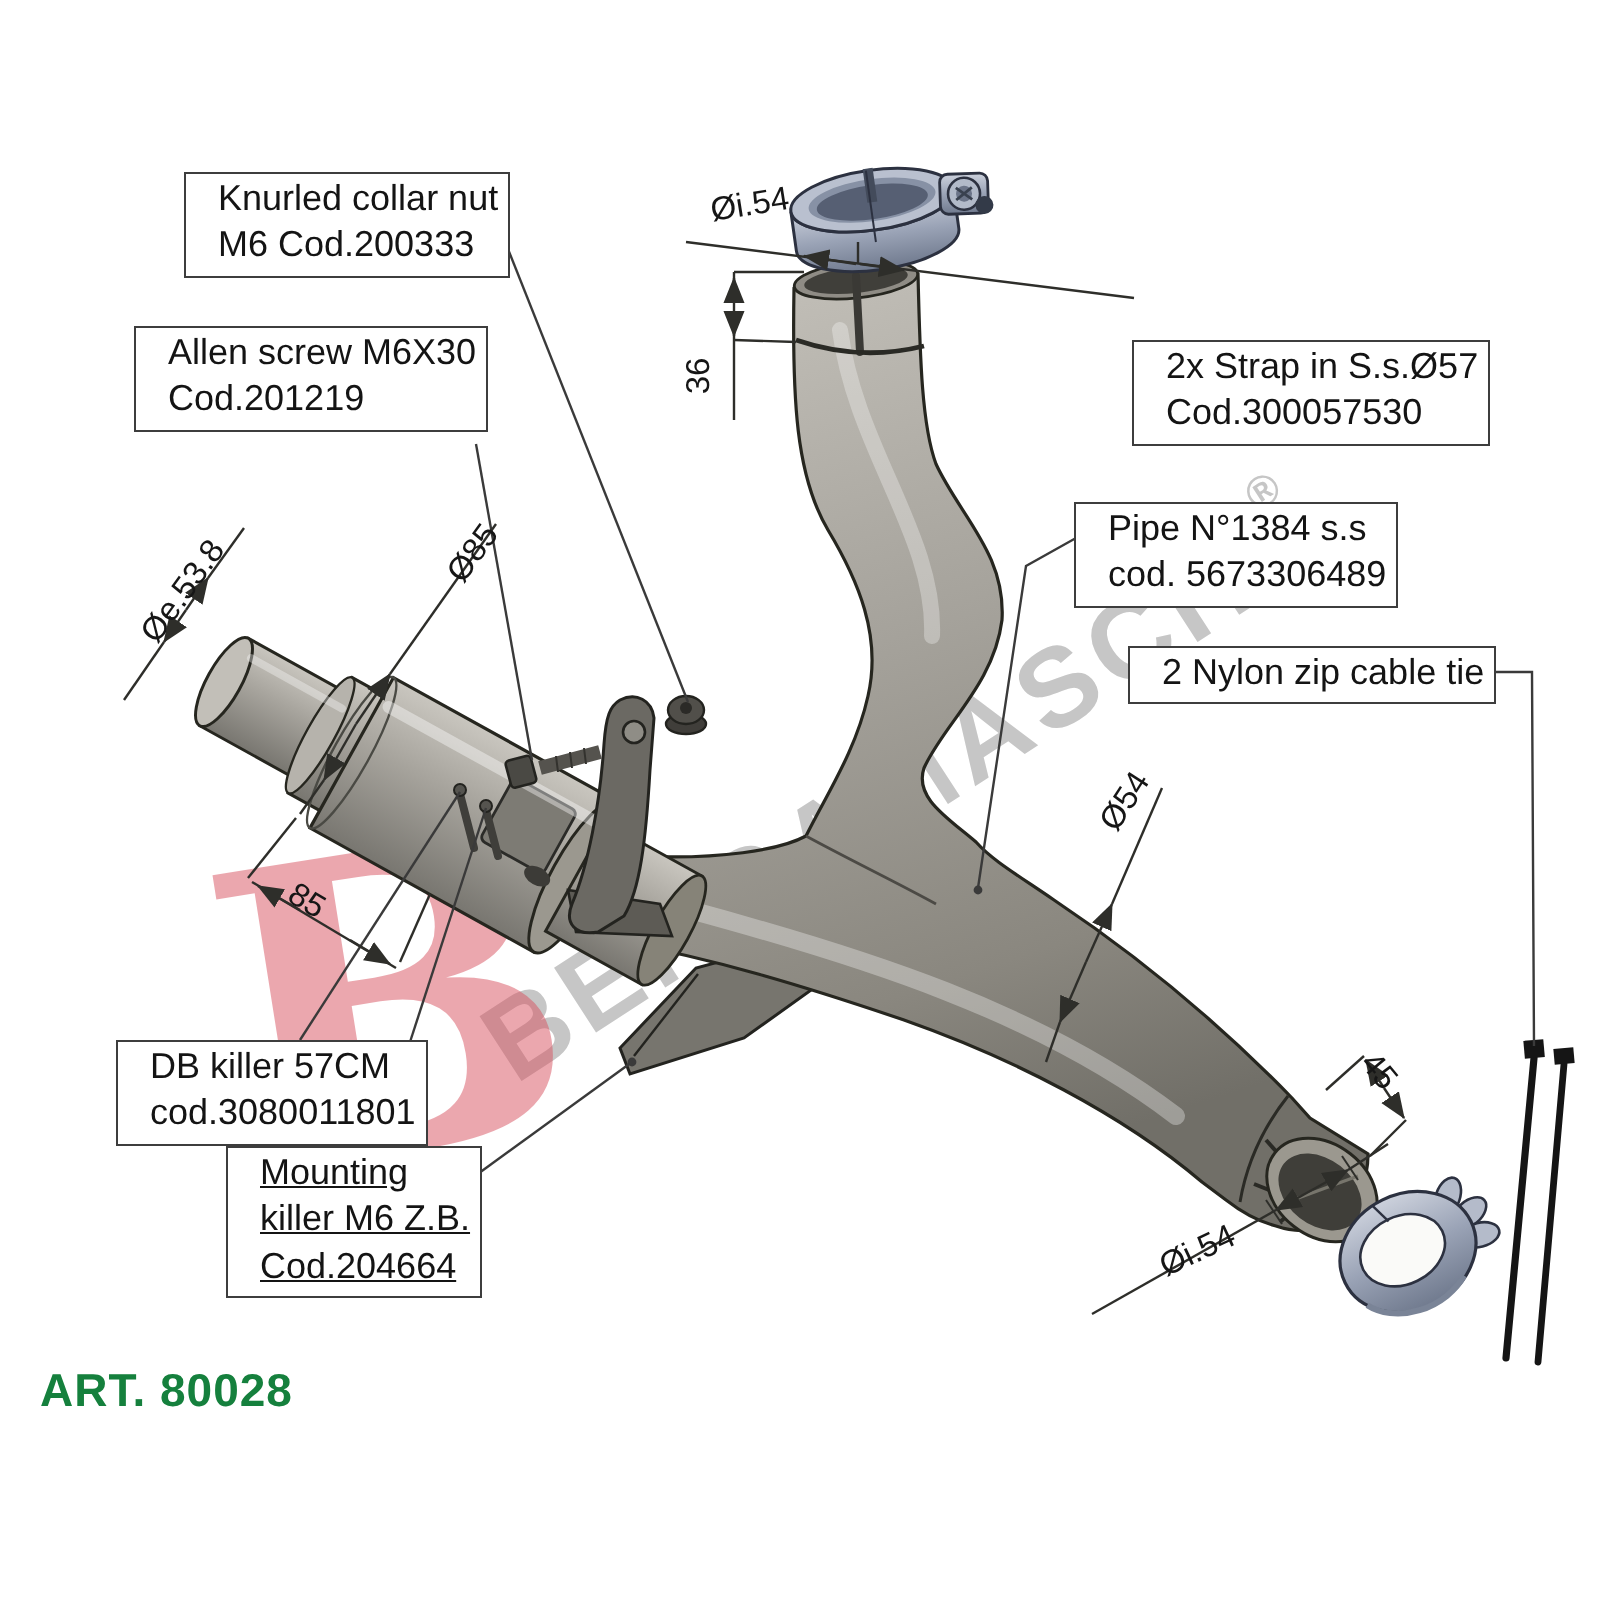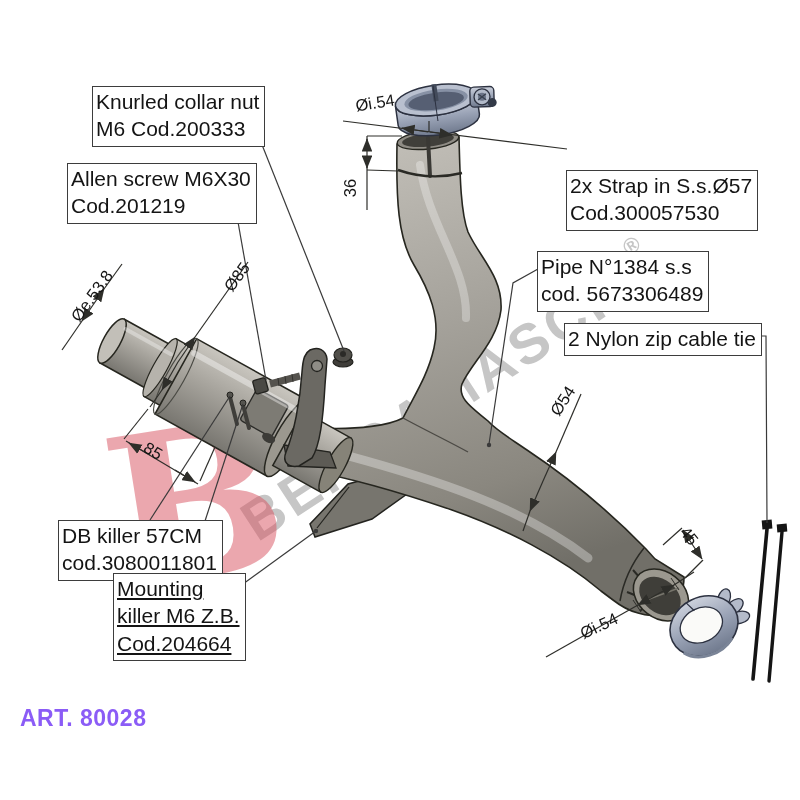--- a/index.html
+++ b/index.html
@@ -4,24 +4,24 @@
 <style>
   html,body{margin:0;padding:0;background:#fff;}
   #page{position:relative;width:800px;height:800px;background:#ffffff;overflow:hidden;
         font-family:"Liberation Sans", sans-serif;}
   .wm-brand{position:absolute;left:448px;top:392px;transform:translate(-50%,-50%) rotate(-33deg);
         font-weight:bold;font-size:56px;letter-spacing:4px;color:#c6c6c6;white-space:nowrap;}
   .wm-brand sup{font-size:22px;vertical-align:38px;letter-spacing:0;}
   .wm-logo{position:absolute;left:108px;top:400px;font-family:"DejaVu Serif", serif;font-weight:bold;
         font-size:208px;line-height:1;color:rgba(215,80,94,0.5);transform:rotate(-9deg);}
   svg{position:absolute;left:0;top:0;}
-  .callout{position:absolute;background:#ffffff;border:1.4px solid #3d3d3d;padding:1px 5px 3px 3px;
-        font-size:21px;line-height:1.3;color:#141414;white-space:nowrap;}
+  .callout{position:absolute;background:#ffffff;border:1.4px solid #3d3d3d;padding:1px 5px 3px 16px;
+        font-size:18px;line-height:1.3;color:#141414;white-space:nowrap;}
   .dim{position:absolute;font-size:16.5px;color:#161616;white-space:nowrap;transform-origin:center;}
-  .art{position:absolute;left:20px;top:705px;font-weight:bold;font-size:23px;color:#8b5cf6;letter-spacing:.5px;}
+  .art{position:absolute;left:20px;top:682px;font-weight:bold;font-size:23px;color:#15803d;letter-spacing:.5px;}
 </style>
 </head>
 <body>
 
 <div id="page">
 
   <div class="wm-brand"><span>BERGAMASCHI</span><sup>®</sup></div>
   <div class="wm-logo">B</div>
 
   <svg width="800" height="800" viewBox="0 0 800 800">

